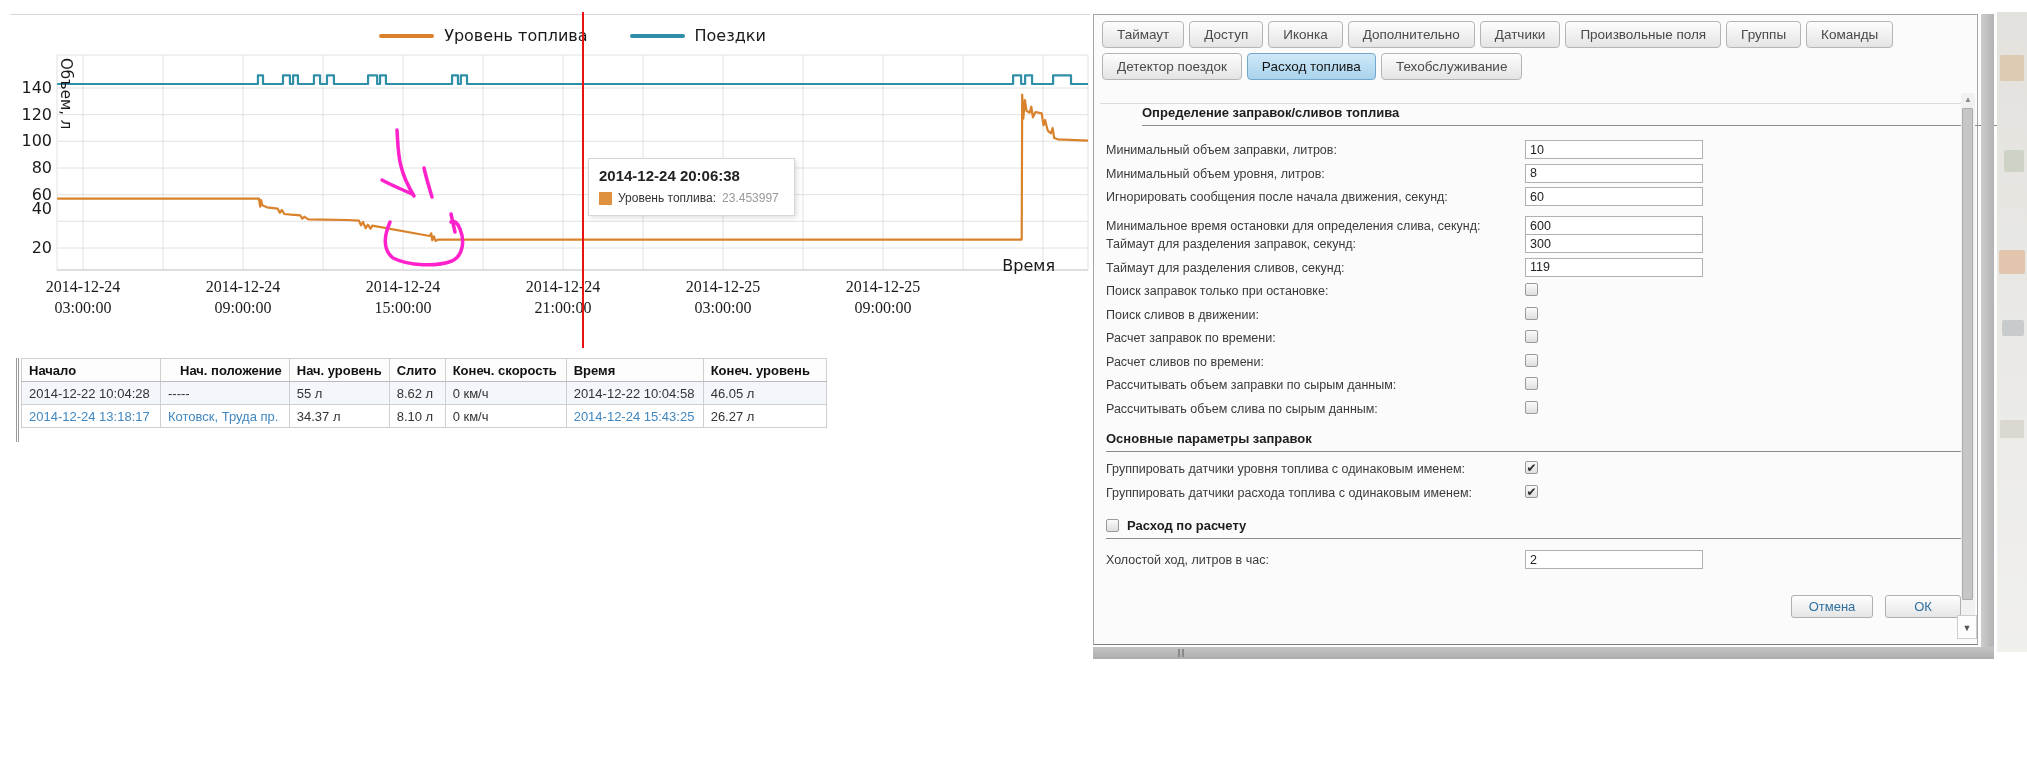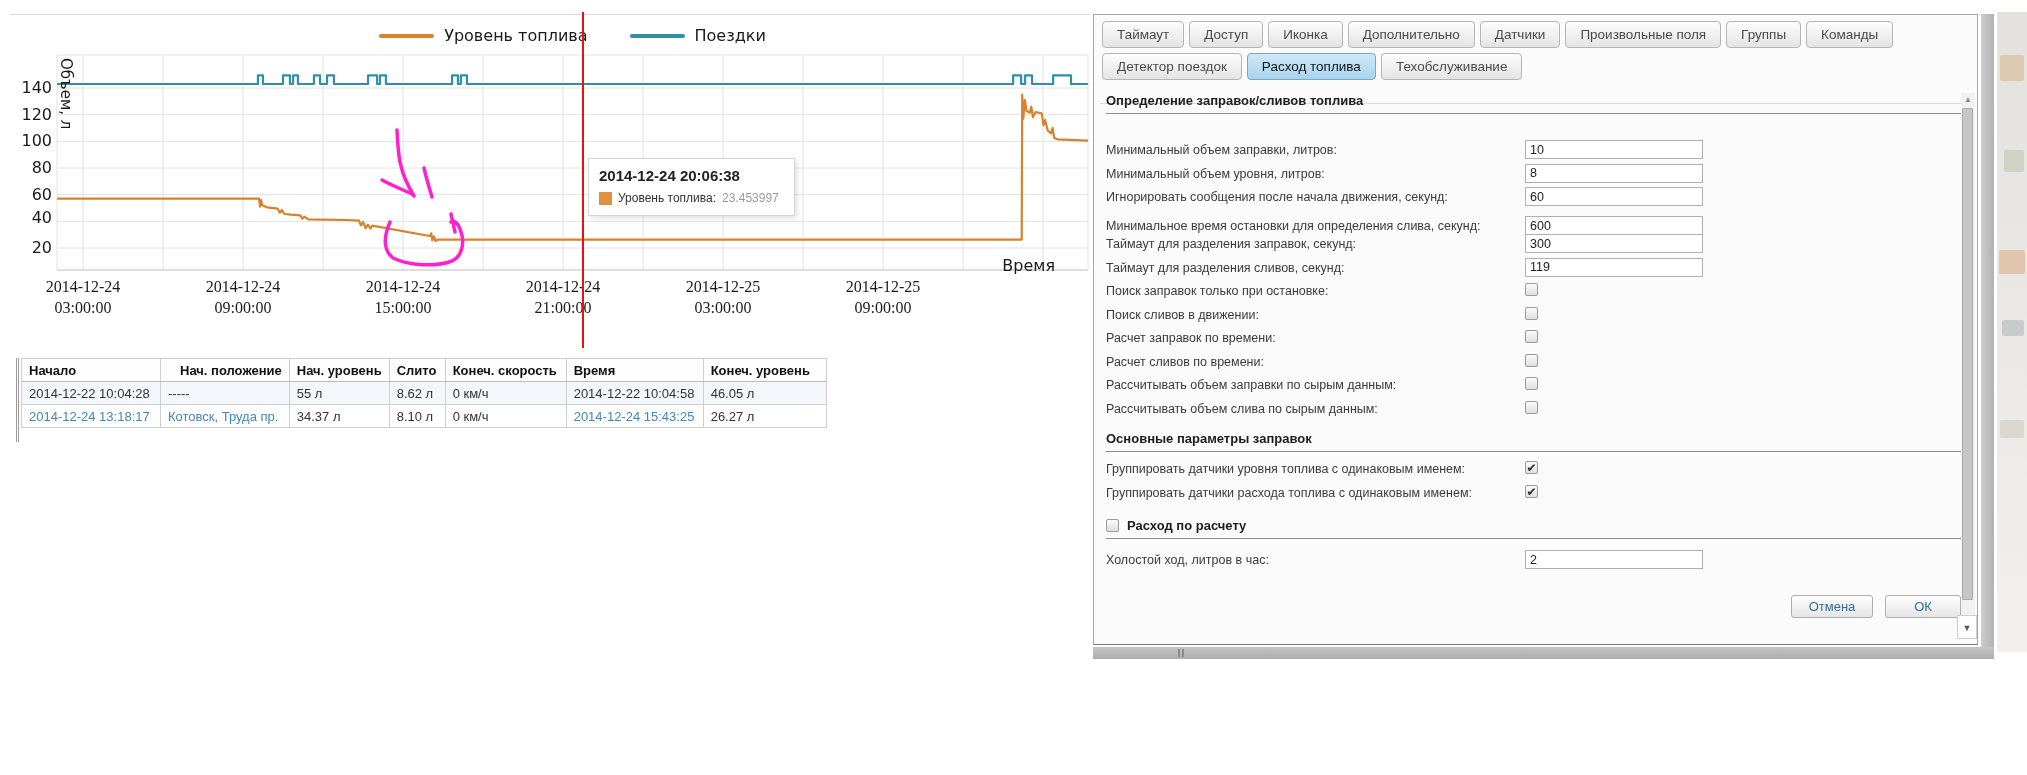--- a/index.html
+++ b/index.html
@@ -141,21 +141,21 @@
           <span>Поездки</span>
         </div>
       </div>
     <div class="ylabel">Объем, л</div>
     <div id="yticks">
         <div class="ytick" style="top: 78px;">140</div>
         <div class="ytick" style="top: 104.667px;">120</div>
         <div class="ytick" style="top: 131.333px;">100</div>
         <div class="ytick" style="top: 158px;">80</div>
         <div class="ytick" style="top: 184.667px;">60</div>
-        <div class="ytick" style="top: 208px;">40</div>
+        <div class="ytick" style="top: 199px;">40</div>
         <div class="ytick" style="top: 238px;">20</div>
       </div>
     <div id="xticks">
         <div class="xtick" style="left: 13px;">2014-12-24<br>03:00:00</div>
         <div class="xtick" style="left: 173px;">2014-12-24<br>09:00:00</div>
         <div class="xtick" style="left: 333px;">2014-12-24<br>15:00:00</div>
         <div class="xtick" style="left: 493.001px;">2014-12-24<br>21:00:00</div>
         <div class="xtick" style="left: 653.001px;">2014-12-25<br>03:00:00</div>
         <div class="xtick" style="left: 813.001px;">2014-12-25<br>09:00:00</div>
       </div>
@@ -217,21 +217,21 @@
         <span class="tab">Группы</span>
         <span class="tab">Команды</span>
       </div>
     <div class="tabrow" id="tabs2" style="top:38px">
         <span class="tab">Детектор поездок</span>
         <span class="tab active">Расход топлива</span>
         <span class="tab">Техобслуживание</span>
       </div>
     <div class="tab-divider"></div>
     <div id="form">
-        <div class="sec-title" style="top: 78px;">Определение заправок/сливов топлива</div>
+        <div class="sec-title" style="top: 90px; margin-left: 36px;">Определение заправок/сливов топлива</div>
         <div class="frow" style="top: 125px;">
           <span class="flabel">Минимальный объем заправки, литров:</span>
           <input type="text" value="10" style="">
         </div>
         <div class="frow" style="top: 148.5px;">
           <span class="flabel">Минимальный объем уровня, литров:</span>
           <input type="text" value="8" style="">
         </div>
         <div class="frow" style="top: 172px;">
           <span class="flabel">Игнорировать сообщения после начала движения, секунд:</span>

